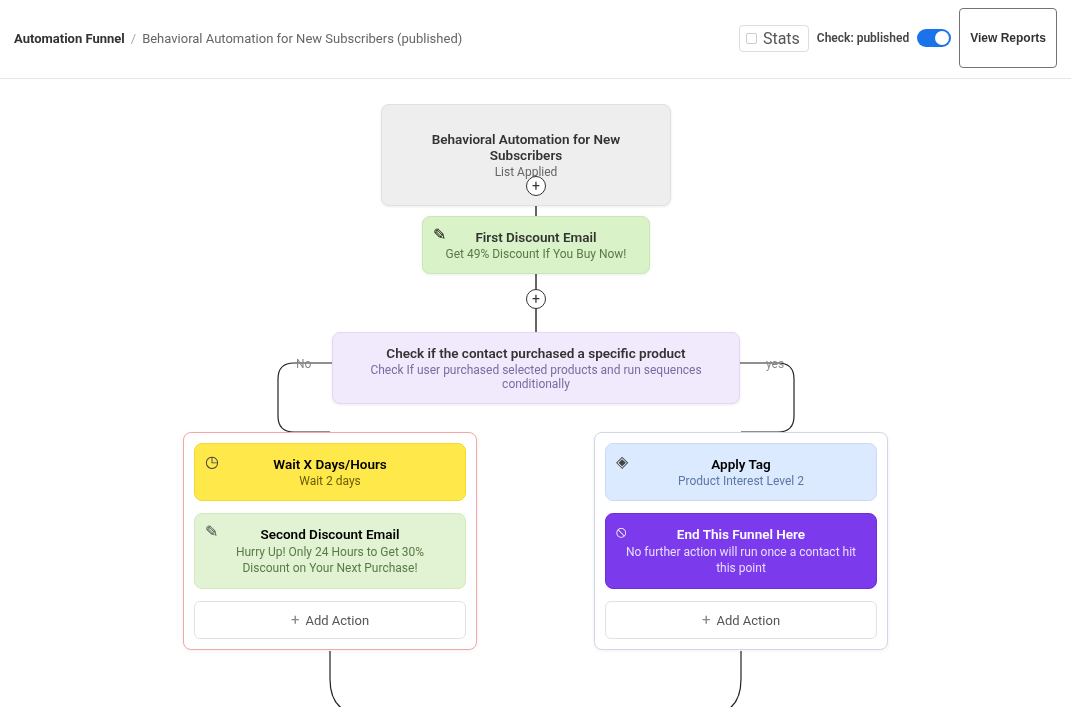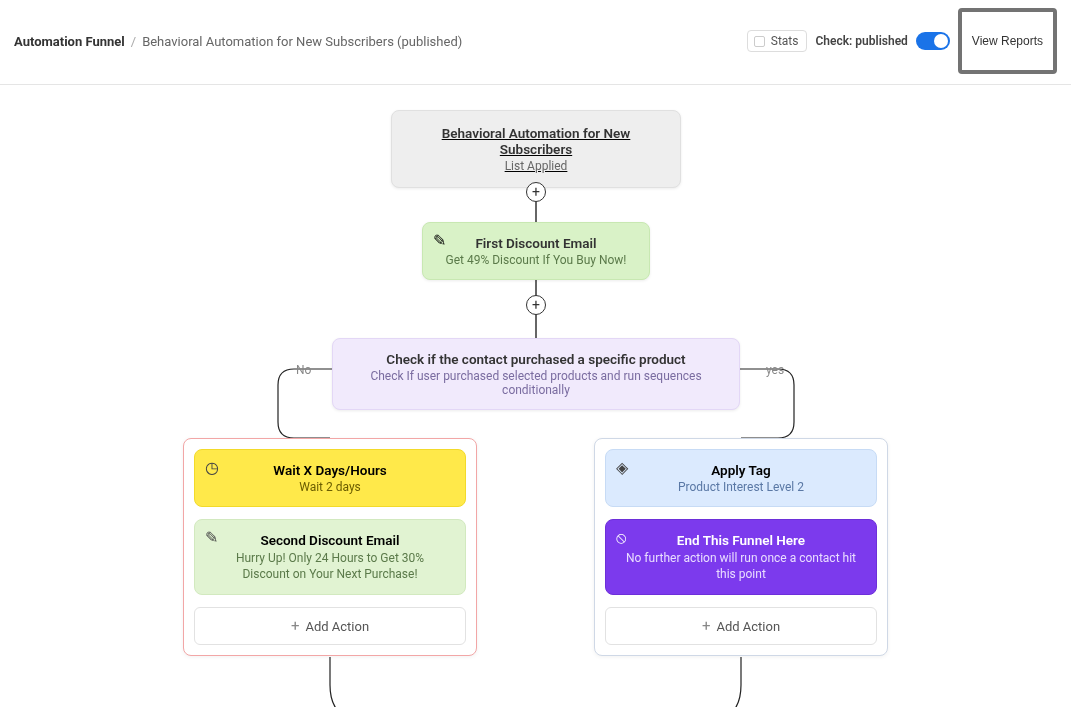--- a/index.html
+++ b/index.html
@@ -23,40 +23,40 @@
   .bc-sep { color: #aaa; }
   .bc-current { color: #666; }
   .header-right { display: flex; align-items: center; gap: 8px; }
   .stats-pill {
     border: 1px solid #ddd;
     border-radius: 4px;
     padding: 3px 8px 3px 6px;
     display: flex;
     align-items: center;
     gap: 6px;
-    font-size: 12px;
+    font-size: 16px;
     color: #555;
     background: #fff;
   }
   .stats-pill .cb {
     width: 11px; height: 11px; border: 1px solid #ccc; border-radius: 2px;
     display: inline-block;
   }
   .status-label { font-weight: 600; color: #444; font-size: 12px; }
   .toggle {
     width: 34px; height: 18px; background: #1a73e8; border-radius: 9px;
     position: relative; cursor: pointer;
   }
   .toggle::after {
     content: ""; width: 14px; height: 14px; background: #fff; border-radius: 50%;
     position: absolute; top: 2px; right: 2px;
   }
   .view-reports-btn {
-    border: 4px solid #737373; background: #fff; border-radius: 4px;
-    padding: 22px 10px; font-size: 12px; color: #333; cursor: pointer;
+    border: 1px solid #737373; background: #fff; border-radius: 4px;
+    padding: 22px 10px; font-size: 12px; color: #333; cursor: pointer; font-weight: bold;
   }
 
   .canvas {
     position: relative;
     width: 1071px;
     height: 670px;
     background-image: radial-gradient(#e3e3e3 0.7px, transparent 0.7px);
     background-size: 14px 14px;
     background-position: 6px 6px;
   }
@@ -70,22 +70,22 @@
   }
 
   .node {
     position: absolute; border-radius: 8px; text-align: center;
     box-shadow: 0 1px 3px rgba(0,0,0,0.08);
   }
   .node-title { font-weight: 600; font-size: 13.5px; }
   .node-sub { font-size: 12px; margin-top: 2px; }
 
   .trigger-node {
-    left: 391px; top: 25px; width: 290px; padding: 14px 16px;
-    background: #eeeeee; border: 1px solid #e0e0e0; text-decoration: underline;
+    left: 381px; top: 25px; width: 290px; padding: 26px 16px;
+    background: #eeeeee; border: 1px solid #e0e0e0;
   }
   .trigger-node .node-title { color: #333; }
   .trigger-node .node-sub { color: #666; }
 
   .email-node {
     background: #d9f2c7; border: 1px solid #c8e8b2;
     padding: 12px 16px;
   }
   .email1 { left: 422px; top: 137px; width: 228px; }
   .email-node .node-title { color: #333; }

